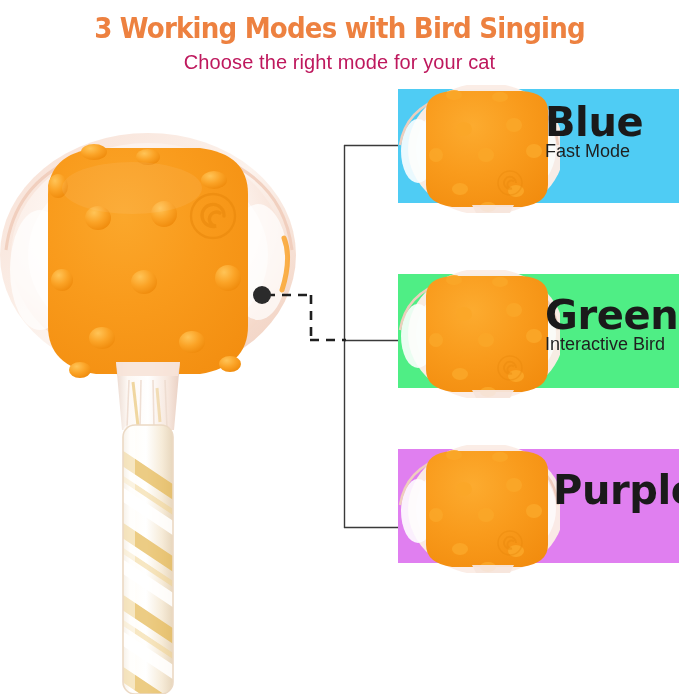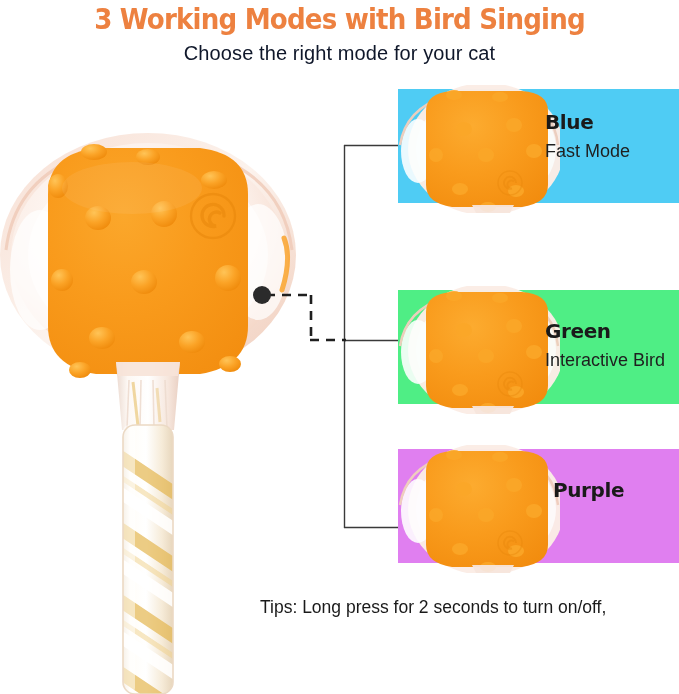--- a/index.html
+++ b/index.html
@@ -7,61 +7,61 @@
   body {
     width: 679px;
     height: 694px;
     background: #ffffff;
     font-family: "Liberation Sans", sans-serif;
     overflow: hidden;
     position: relative;
   }
 
   
-  #header { position: absolute; left: 0; top: 0; width: 679px; height: 80px; padding-left: 28px; }
+  #header { position: absolute; left: 0; top: 9px; width: 679px; height: 80px; padding-left: 28px; }
   #title {
     position: absolute; left: 0; top: 2px; width: 679px;
     text-align: center;
     font-family: "DejaVu Sans", sans-serif;
     font-weight: bold;
     font-size: 29px;
     letter-spacing: -0.9px;
     color: #ED8140;
     transform: scaleX(0.9);
     white-space: nowrap;
   }
   #subtitle {
     position: absolute; left: 0; top: 42px; width: 679px;
     text-align: center;
     font-size: 20px;
-    color: #0f172a;
+    color: #be185d;
     letter-spacing: 0.1px;
   }
 
   
   .panel {
     position: absolute;
     left: 398px;
     width: 281px;
     height: 114px;
     overflow: visible;
   }
   .panel-bg { position: absolute; inset: 0; }
   #panel-blue   { top: 89px; }
-  #panel-green  { top: 290px; }
+  #panel-green  { top: 274px; }
   #panel-purple { top: 449px; }
   #panel-blue   .panel-bg { background: linear-gradient(100deg,#47CBF5 0%, #5CD3F7 55%, #4FCCF4 100%); }
   #panel-green  .panel-bg { background: linear-gradient(100deg,#48EE80 0%, #5CF08E 55%, #4FEE85 100%); }
   #panel-purple .panel-bg { background: linear-gradient(100deg,#DE77EF 0%, #E78FF6 55%, #E07FF0 100%); }
 
   .panel-text { position: absolute; left: 147px; top: 16px; }
   .mode-name {
     font-family: "DejaVu Sans", sans-serif;
     font-weight: bold;
-    font-size: 20px;
+    font-size: 40px;
     line-height: 34px;
     color: #1a1a1a;
     letter-spacing: -0.4px;
     white-space: nowrap;
   }
   .mode-desc {
     font-size: 18px;
     line-height: 20px;
     color: #1f1f1f;
     margin-top: 2px;
@@ -367,14 +367,13 @@
       </g>
       <path d="M82 120 L124 120 L120 128 L86 128 Z" fill="#F7E6DC" opacity="0.95"></path>
     </svg>
   </div>
   <div class="panel-text">
     <div class="mode-name" style="color: rgb(26, 26, 26);">Purple</div>
   </div>
 </div>
 
 <div id="tips">
-  <div>Tips: Long press for 2 seconds to turn on/off,</div>
 </div>
 
 </body></html>

